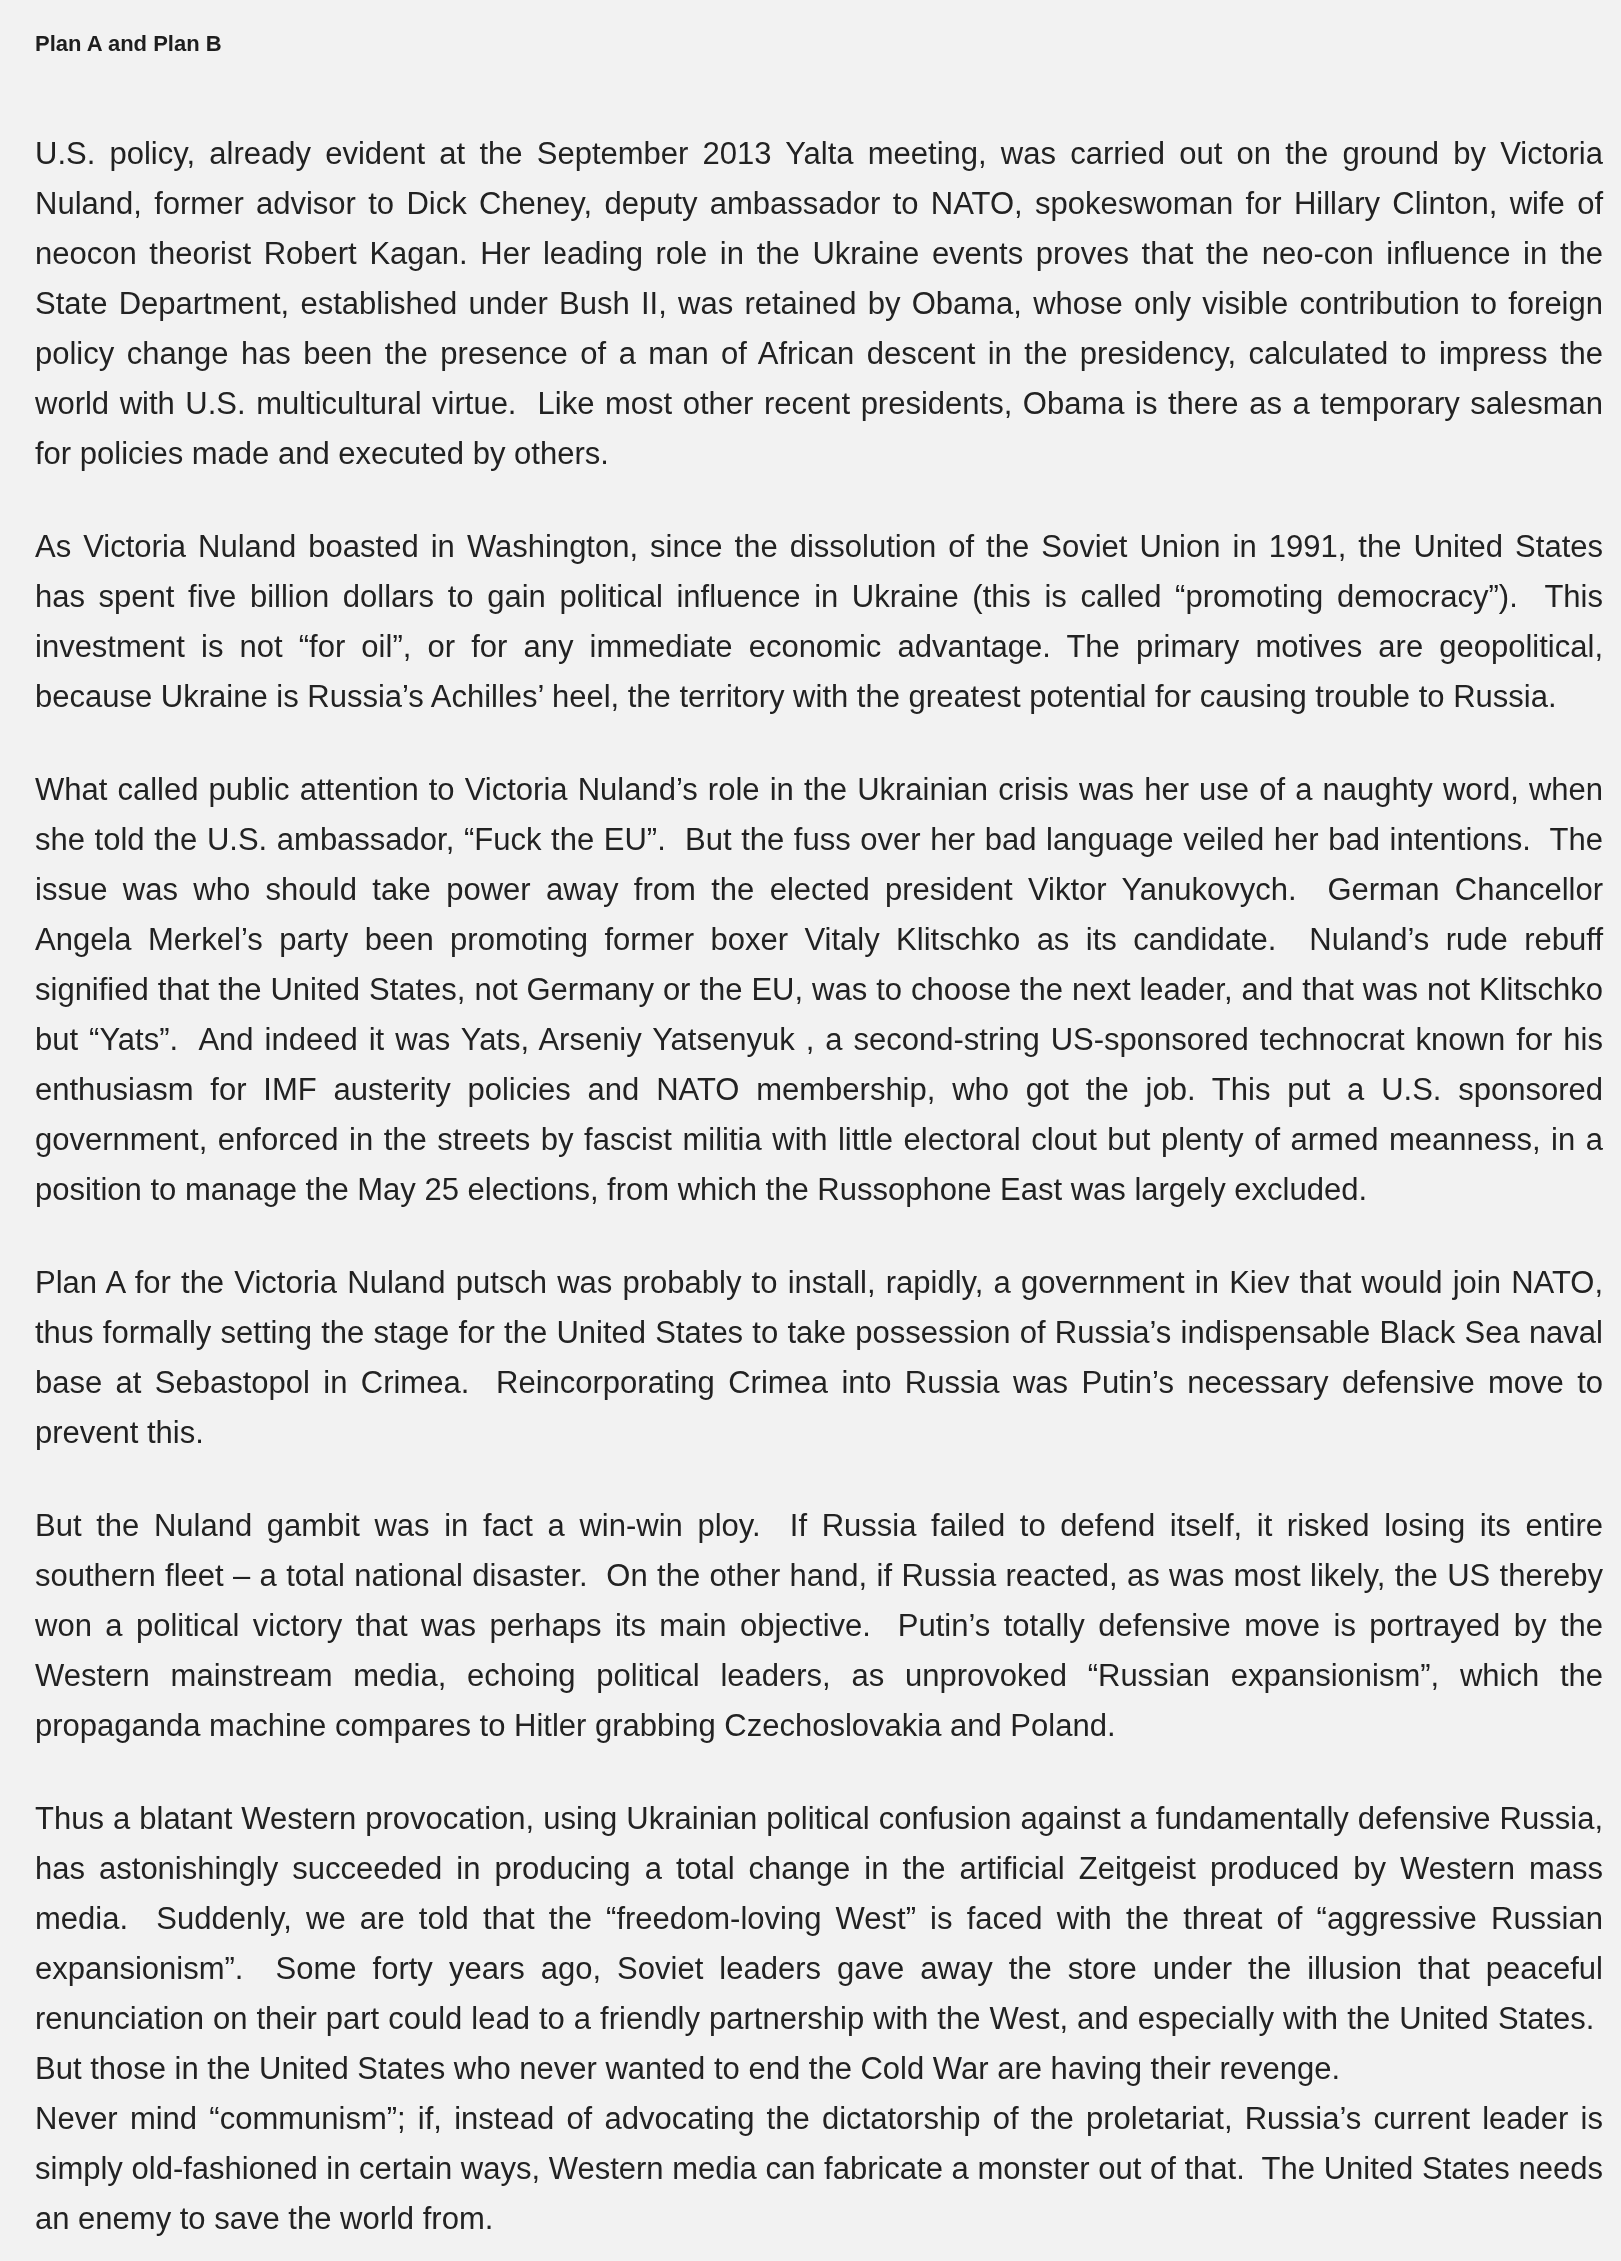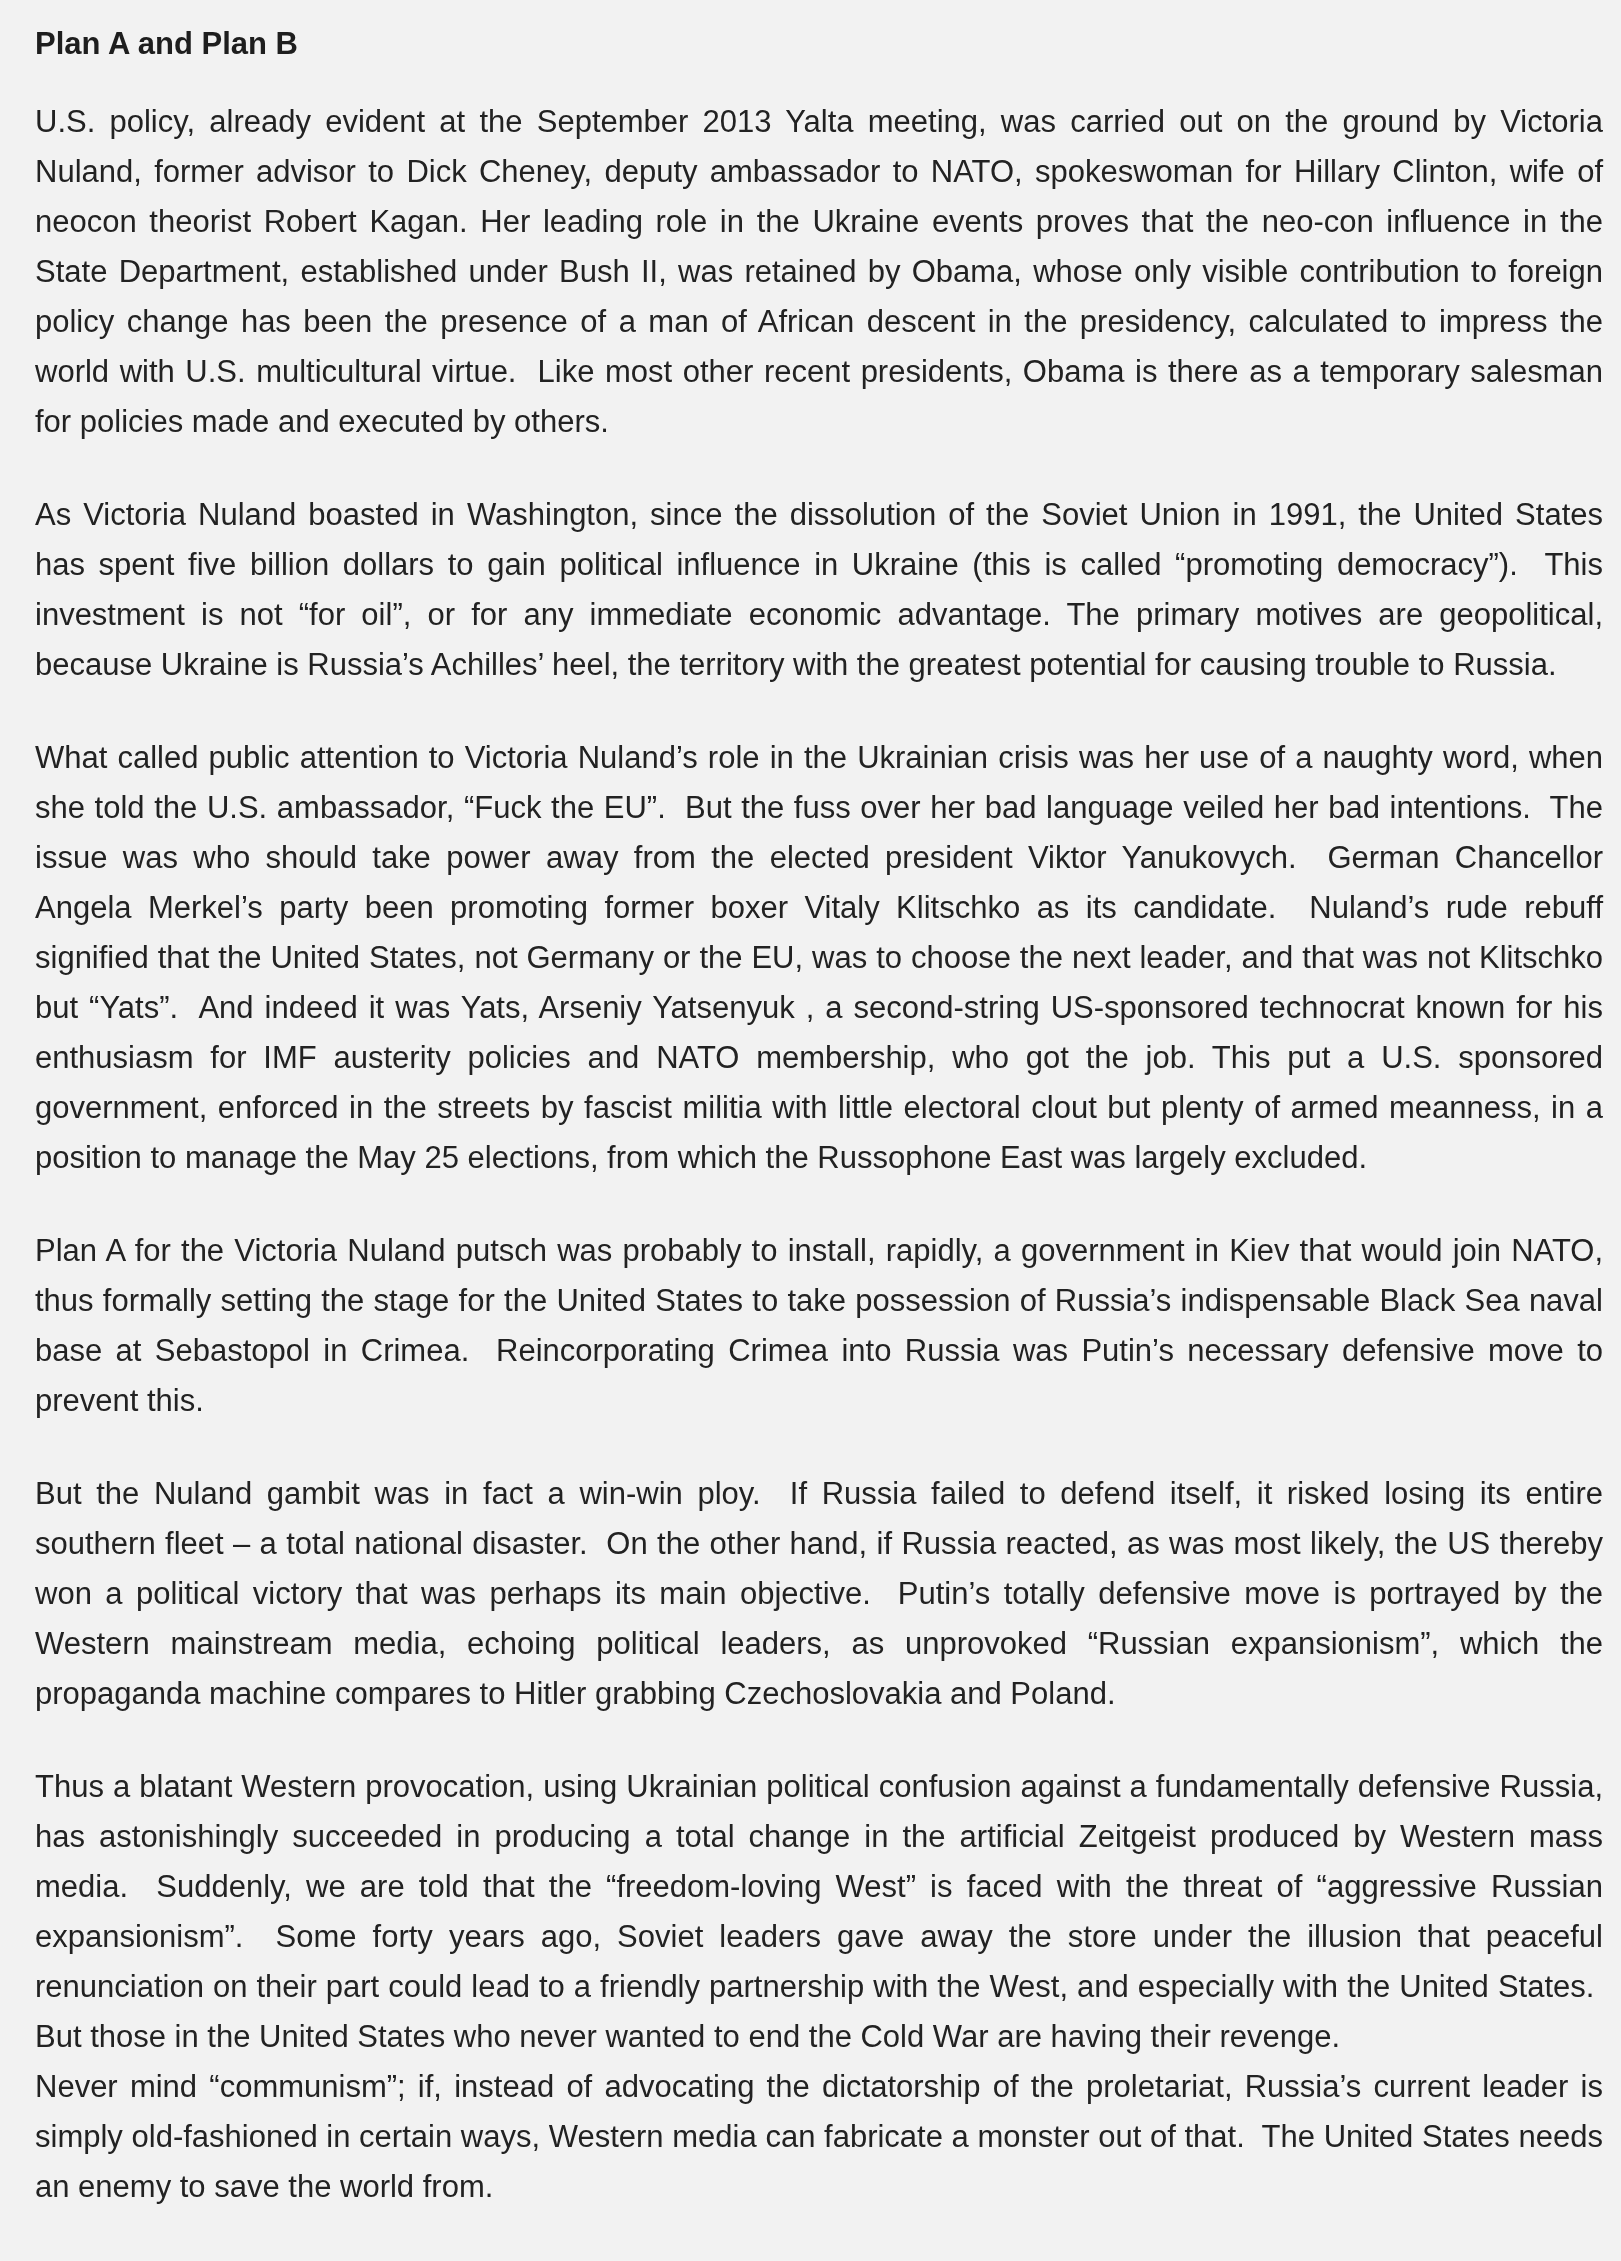--- a/index.html
+++ b/index.html
@@ -16,22 +16,22 @@
       position: absolute;
       left: 35px;
       top: 19px;
       width: 1568px;
       font-family: "Liberation Sans", sans-serif;
       font-size: 31px;
       line-height: 50px;
       color: #222222;
     }
     .article-title {
-      margin: 0 0 28px 0;
-      font-size: 31px;
+      margin: 0 0 60px 0;
+      font-size: 22px;
       font-weight: bold;
       line-height: 50px;
       color: #1e1e1e;
     }
     .article-paragraph {
       margin: 0 0 43px 0;
       text-align: justify;
     }
     .article-paragraph:last-child {
       margin-bottom: 0;

